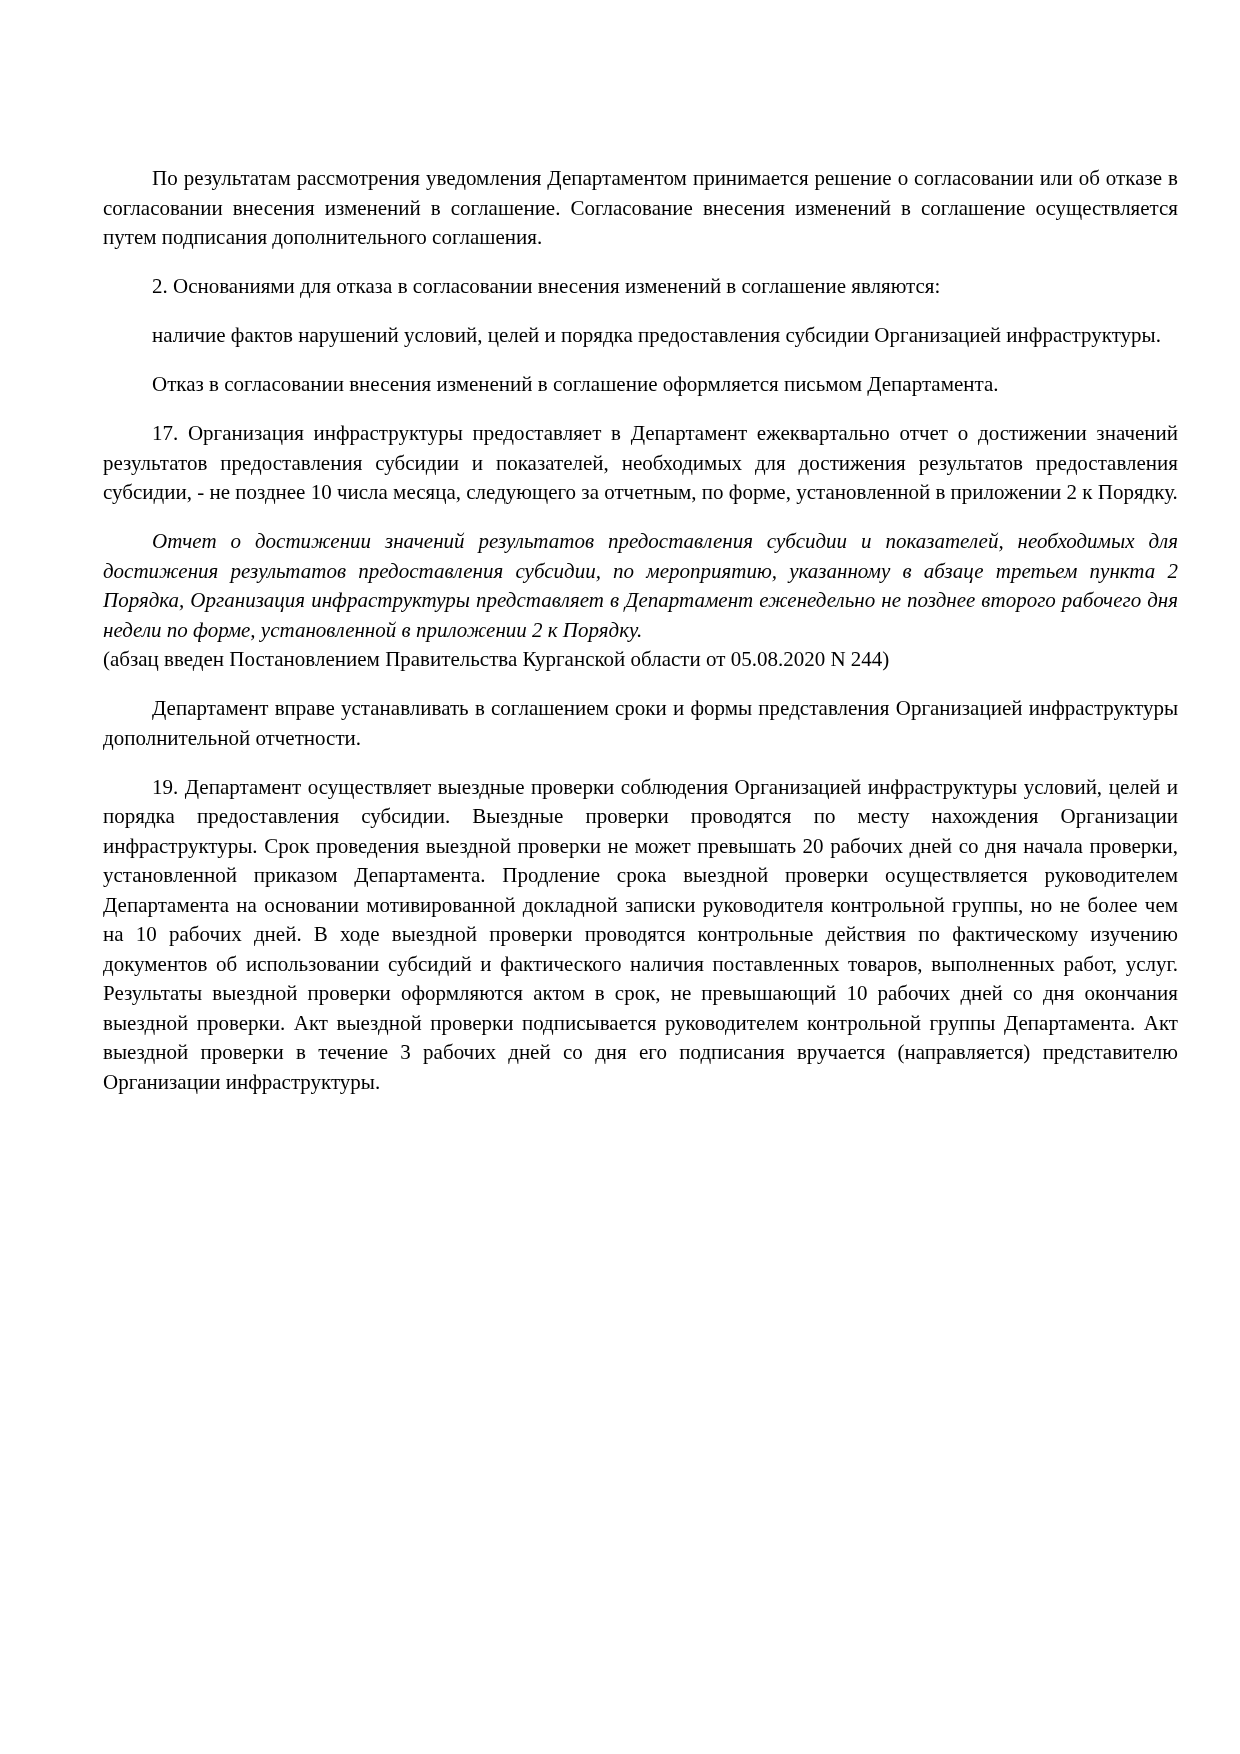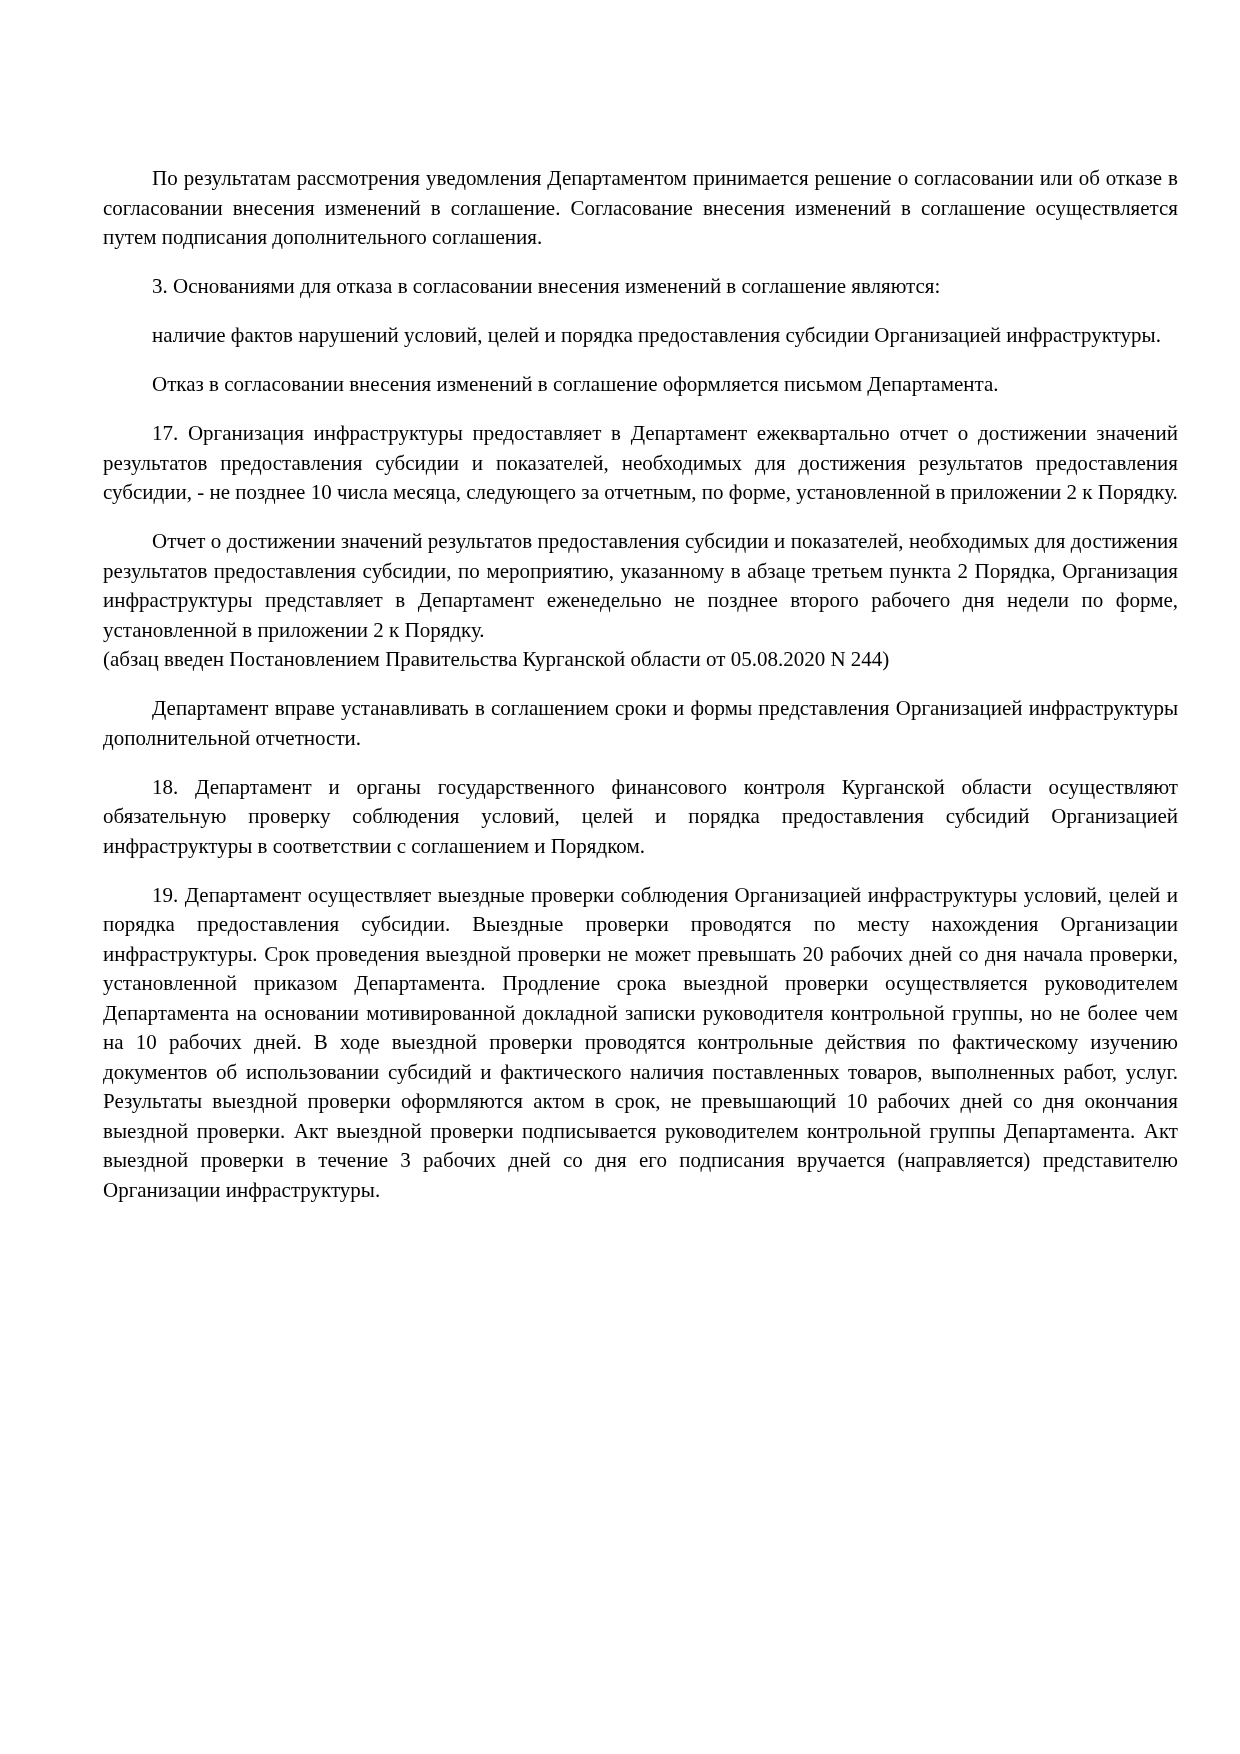--- a/index.html
+++ b/index.html
@@ -29,34 +29,34 @@
     word-spacing: normal;
     -webkit-hyphens: none;
     hyphens: none;
   }
   .doc p {
     margin: 0 0 19.5px 0;
     text-indent: 49px;
   }
   .doc p.attached {
     margin-bottom: 0;
+    font-style: italic;
   }
   .doc p.no-indent {
     text-indent: 0;
   }
 </style>
 </head>
 <body>
 
 <div class="page">
   <div class="doc">
     <p>По результатам рассмотрения уведомления Департаментом принимается решение о согласовании или об отказе в согласовании внесения изменений в соглашение. Согласование внесения изменений в соглашение осуществляется путем подписания дополнительного соглашения.</p>
-    <p>3. Основаниями для отказа в согласовании внесения изменений в соглашение являются:</p>
+    <p>2. Основаниями для отказа в согласовании внесения изменений в соглашение являются:</p>
     <p>наличие фактов нарушений условий, целей и порядка предоставления субсидии Организацией инфраструктуры.</p>
     <p>Отказ в согласовании внесения изменений в соглашение оформляется письмом Департамента.</p>
     <p>17. Организация инфраструктуры предоставляет в Департамент ежеквартально отчет о достижении значений результатов предоставления субсидии и показателей, необходимых для достижения результатов предоставления субсидии, - не позднее 10 числа месяца, следующего за отчетным, по форме, установленной в приложении 2 к Порядку.</p>
     <p class="attached">Отчет о достижении значений результатов предоставления субсидии и показателей, необходимых для достижения результатов предоставления субсидии, по мероприятию, указанному в абзаце третьем пункта 2 Порядка, Организация инфраструктуры представляет в Департамент еженедельно не позднее второго рабочего дня недели по форме, установленной в приложении 2 к Порядку.</p>
     <p class="no-indent">(абзац введен Постановлением Правительства Курганской области от 05.08.2020 N 244)</p>
     <p>Департамент вправе устанавливать в соглашением сроки и формы представления Организацией инфраструктуры дополнительной отчетности.</p>
-    <p>18. Департамент и органы государственного финансового контроля Курганской области осуществляют обязательную проверку соблюдения условий, целей и порядка предоставления субсидий Организацией инфраструктуры в соответствии с соглашением и Порядком.</p>
     <p>19. Департамент осуществляет выездные проверки соблюдения Организацией инфраструктуры условий, целей и порядка предоставления субсидии. Выездные проверки проводятся по месту нахождения Организации инфраструктуры. Срок проведения выездной проверки не может превышать 20 рабочих дней со дня начала проверки, установленной приказом Департамента. Продление срока выездной проверки осуществляется руководителем Департамента на основании мотивированной докладной записки руководителя контрольной группы, но не более чем на 10 рабочих дней. В ходе выездной проверки проводятся контрольные действия по фактическому изучению документов об использовании субсидий и фактического наличия поставленных товаров, выполненных работ, услуг. Результаты выездной проверки оформляются актом в срок, не превышающий 10 рабочих дней со дня окончания выездной проверки. Акт выездной проверки подписывается руководителем контрольной группы Департамента. Акт выездной проверки в течение 3 рабочих дней со дня его подписания вручается (направляется) представителю Организации инфраструктуры.</p>
   </div>
 </div>
 
 </body></html>

